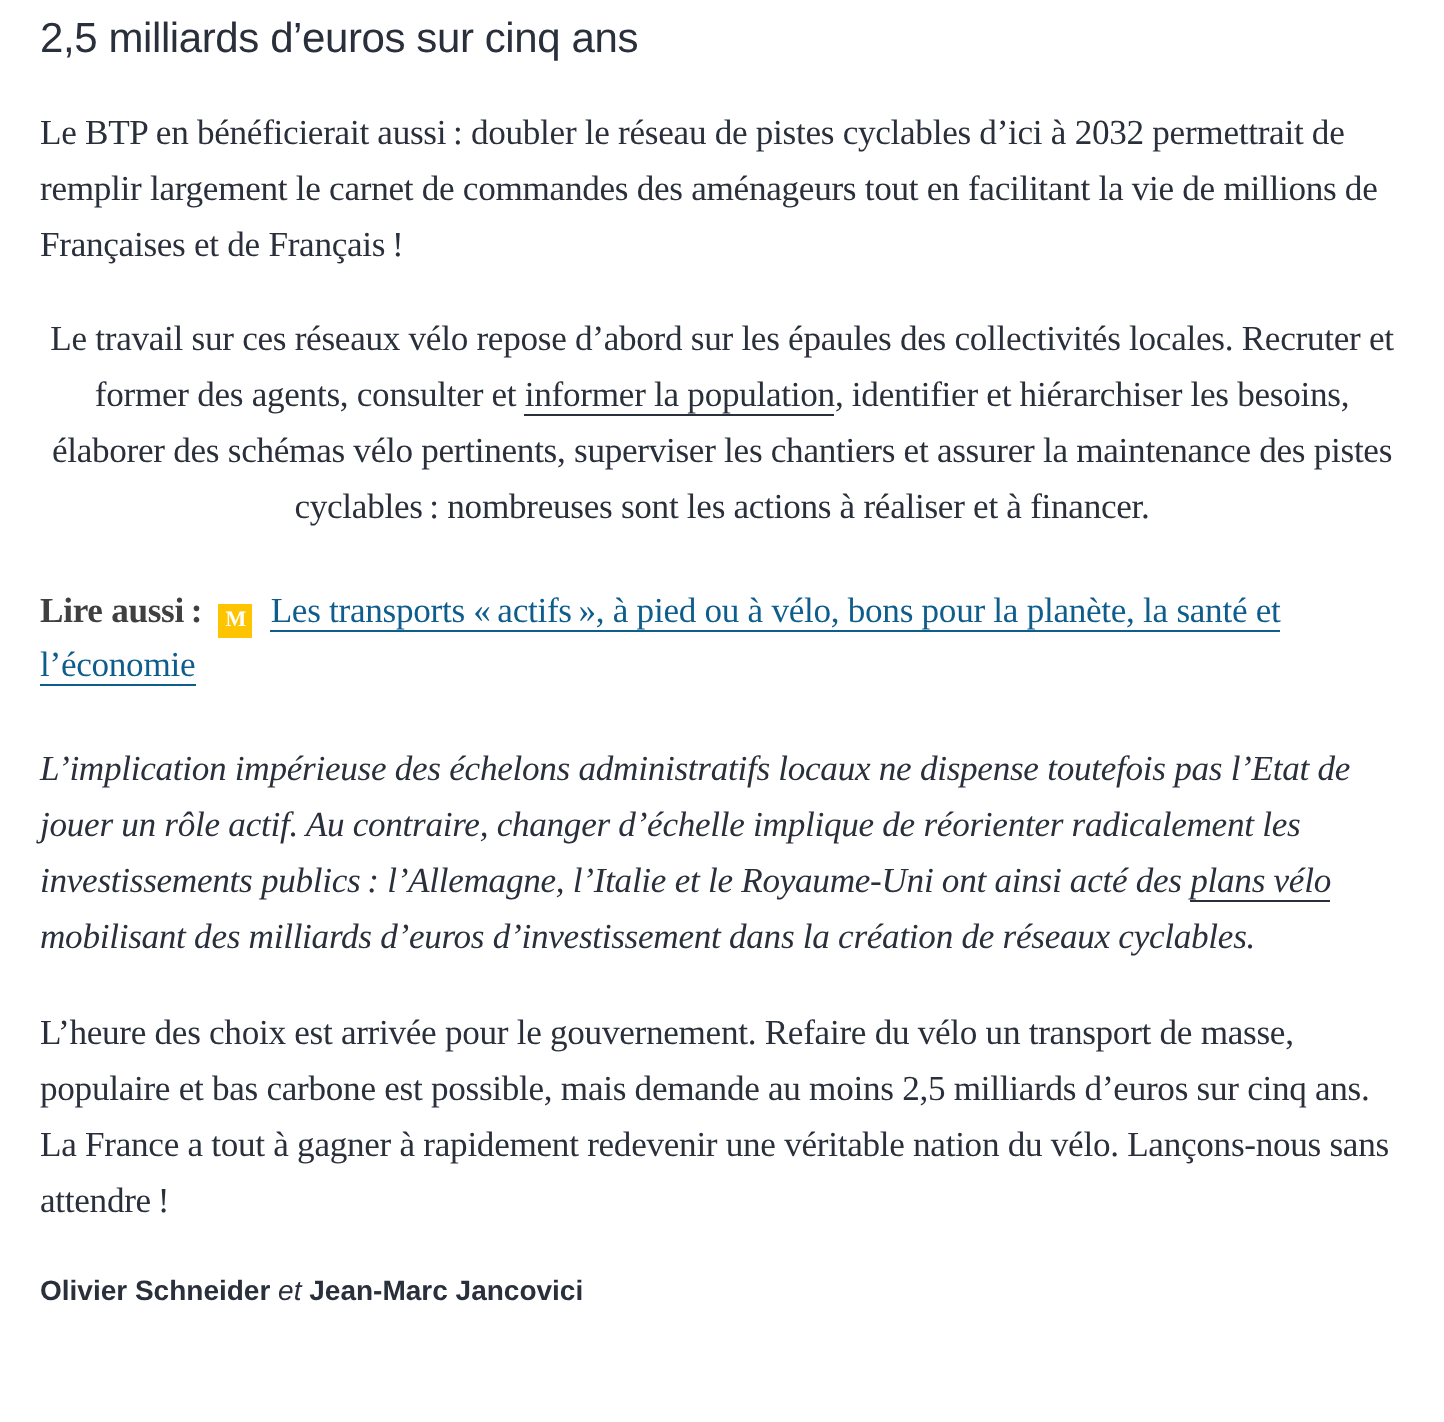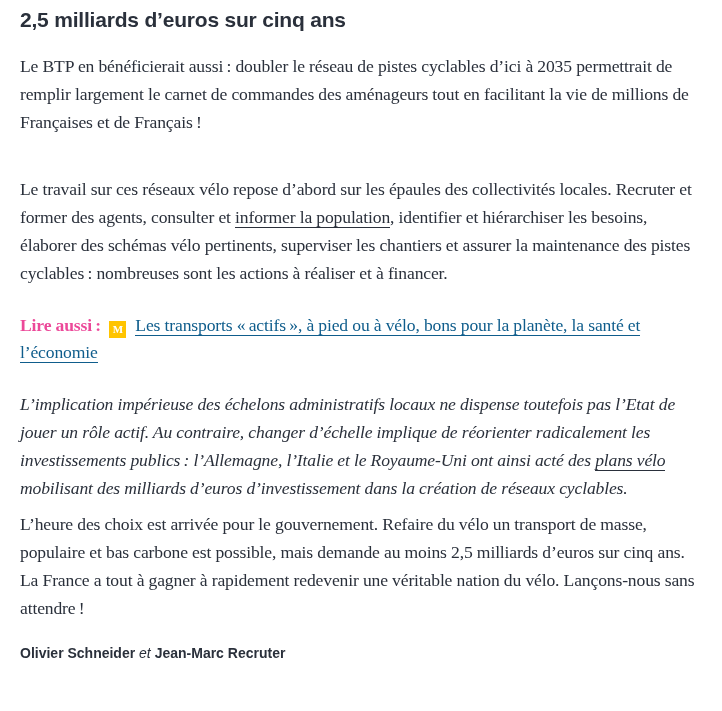--- a/index.html
+++ b/index.html
@@ -3,46 +3,46 @@
   <meta charset="utf-8">
   <style>
     html, body { margin: 0; padding: 0; background: #ffffff; }
     body {
       width: 722px; height: 711px; overflow: hidden;
       color: #2a303b;
     }
     .article { padding: 0 20px 0 20px; }
     h2 {
       font-family: "Liberation Sans", sans-serif;
-      font-weight: bold;
+      font-weight: normal;
       font-size: 21px;
       line-height: 26px;
       margin: 7px 0 0 0;
       color: #2a303b;
       letter-spacing: -0.2px;
     }
     p {
       font-family: "Liberation Serif", serif;
       font-size: 17.6px;
       line-height: 27.8px;
       margin: 0;
       color: #2a303b;
       letter-spacing: -0.15px;
     }
     .p1 { margin-top: 20px; }
-    .p2 { margin-top: 40px; }
+    .p2 { margin-top: 20px; text-align: center; }
     .p3 { margin-top: 24px; }
     .p4 { margin-top: 24px; font-style: italic; }
-    .p5 { margin-top: 9px; }
+    .p5 { margin-top: 21px; }
     .inline-link {
       color: #2a303b;
       text-decoration: none;
       border-bottom: 1.5px solid #2a303b;
     }
-    .lire-label { font-weight: bold; color: #ec4899; }
+    .lire-label { font-weight: bold; color: #404040; }
     .lm-badge {
       display: inline-block;
       width: 17px; height: 17px;
       background: #ffc400;
       color: #ffffff;
       font-family: "Liberation Serif", serif;
       font-size: 11px; line-height: 17px;
       text-align: center;
       vertical-align: -2px;
       margin: 0 9px 0 4px;
@@ -61,24 +61,24 @@
     }
     .byline .author { font-weight: bold; }
     .byline .sep { font-weight: normal; font-style: italic; }
   </style>
 </head>
 <body>
 
 <div class="article">
   <h2>2,5 milliards d’euros sur cinq ans</h2>
 
-  <p class="p1">Le BTP en bénéficierait aussi : doubler le réseau de pistes cyclables d’ici à 2035 permettrait de remplir largement le carnet de commandes des aménageurs tout en facilitant la vie de millions de Françaises et de Français !</p>
+  <p class="p1">Le BTP en bénéficierait aussi : doubler le réseau de pistes cyclables d’ici à 2032 permettrait de remplir largement le carnet de commandes des aménageurs tout en facilitant la vie de millions de Françaises et de Français !</p>
 
   <p class="p2"><span>Le travail sur ces réseaux vélo repose d’abord sur les épaules des collectivités locales. Recruter et former des agents, consulter et </span><a class="inline-link">informer la population</a><span>, identifier et hiérarchiser les besoins, élaborer des schémas vélo pertinents, superviser les chantiers et assurer la maintenance des pistes cyclables : nombreuses sont les actions à réaliser et à financer.</span></p>
 
   <p class="p3"><span class="lire-label">Lire aussi :</span> <span class="lm-badge">M</span><a class="related-link">Les transports « actifs », à pied ou à vélo, bons pour la planète, la santé et l’économie</a></p>
 
   <p class="p4"><span>L’implication impérieuse des échelons administratifs locaux ne dispense toutefois pas l’Etat de jouer un rôle actif. Au contraire, changer d’échelle implique de réorienter radicalement les investissements publics : l’Allemagne, l’Italie et le Royaume-Uni ont ainsi acté des </span><a class="inline-link">plans vélo</a><span> mobilisant des milliards d’euros d’investissement dans la création de réseaux cyclables.</span></p>
 
   <p class="p5">L’heure des choix est arrivée pour le gouvernement. Refaire du vélo un transport de masse, populaire et bas carbone est possible, mais demande au moins 2,5 milliards d’euros sur cinq ans. La France a tout à gagner à rapidement redevenir une véritable nation du vélo. Lançons-nous sans attendre !</p>
 
-  <div class="byline"><span class="author">Olivier Schneider</span><span class="sep"> et </span><span class="author">Jean-Marc Recruter</span></div>
+  <div class="byline"><span class="author">Olivier Schneider</span><span class="sep"> et </span><span class="author">Jean-Marc Jancovici</span></div>
 </div>
 
 </body></html>

